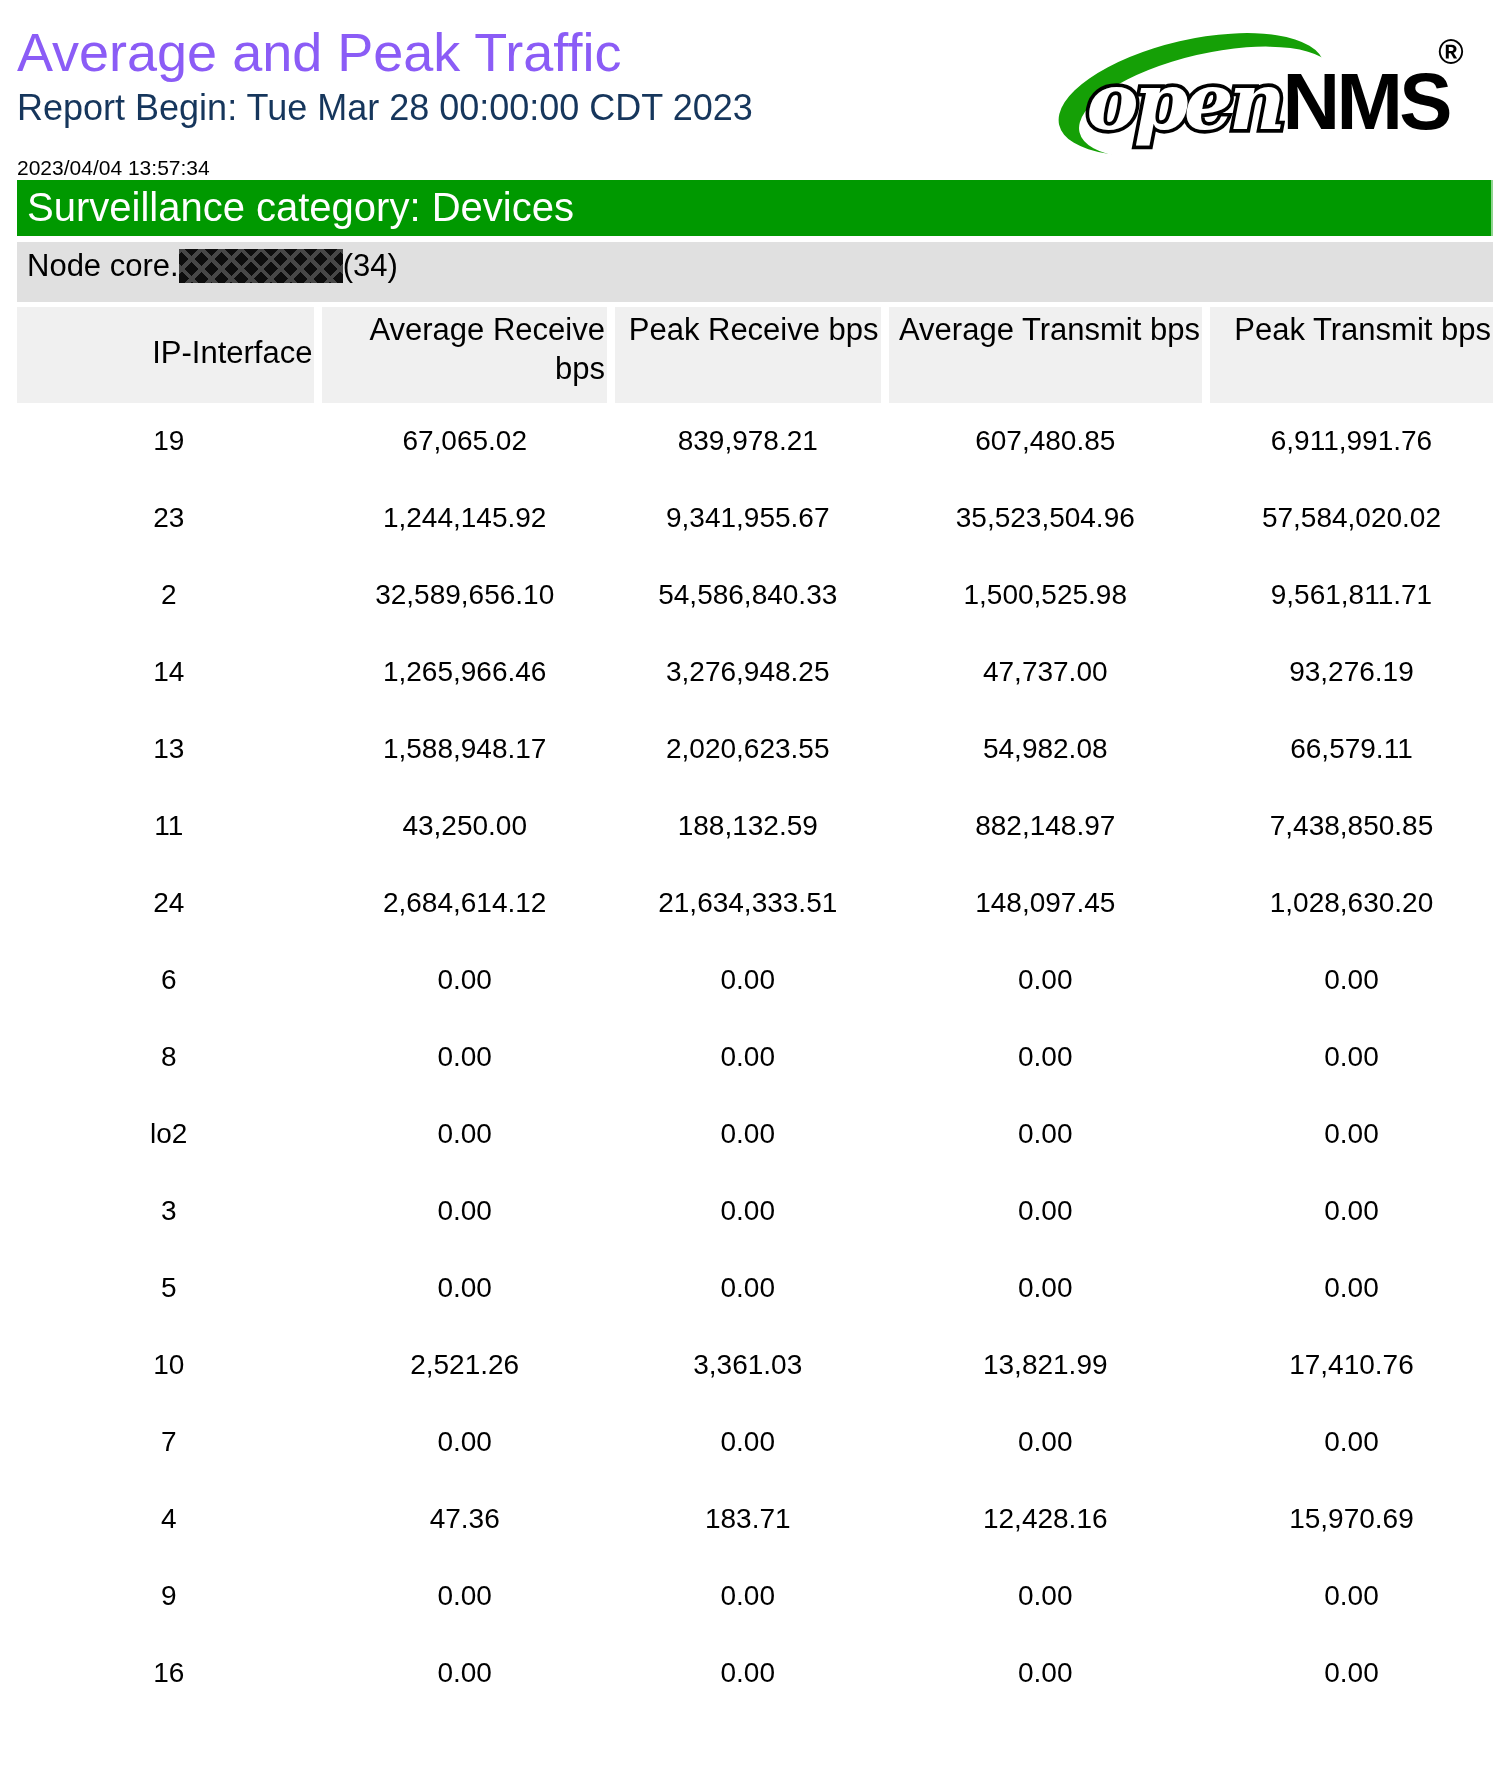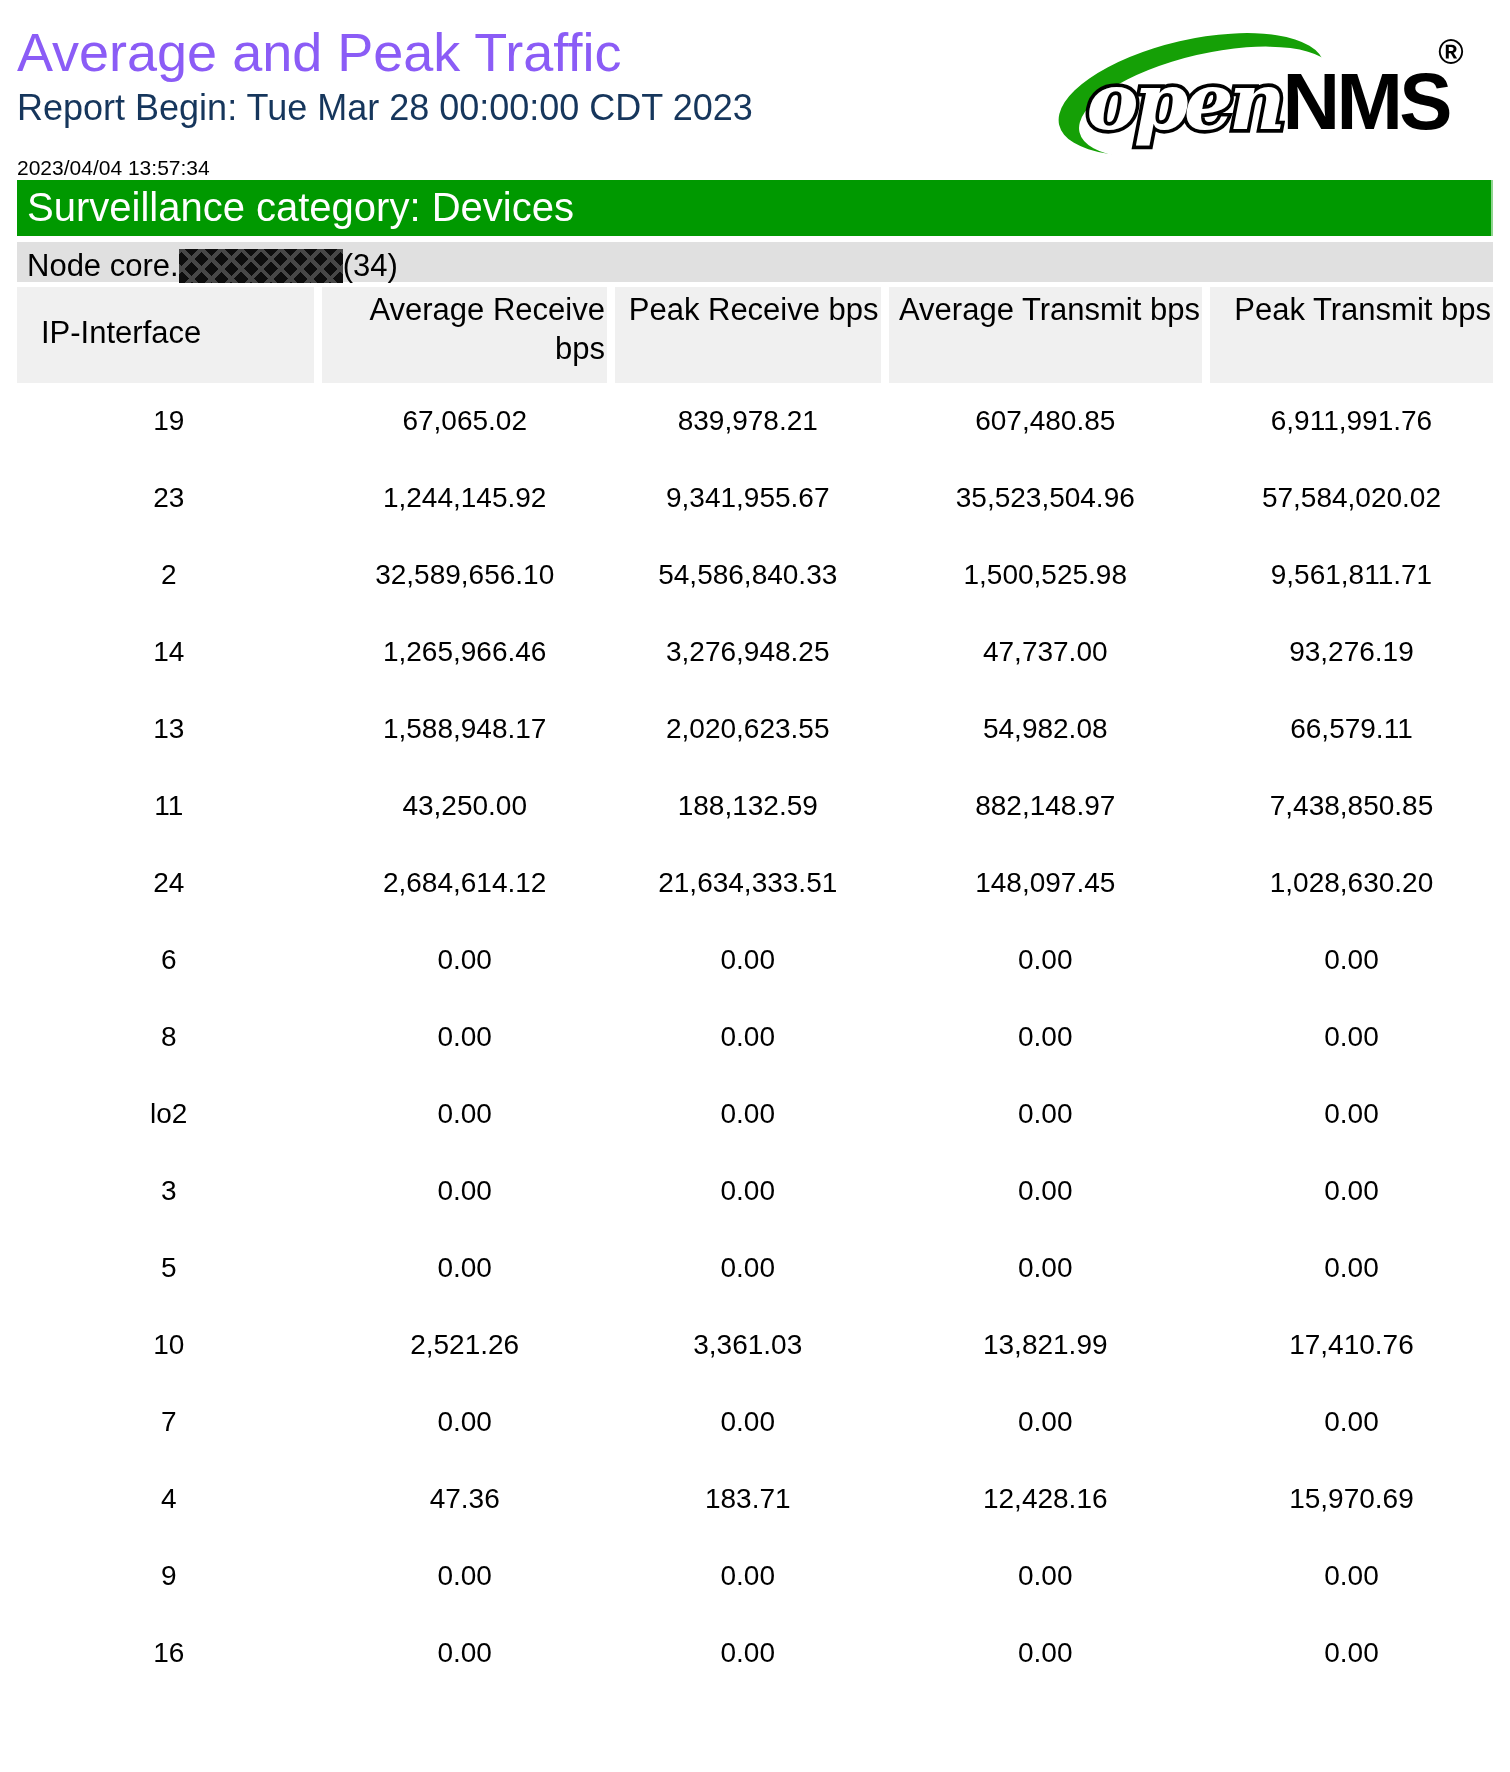--- a/index.html
+++ b/index.html
@@ -48,21 +48,21 @@
     color: #ffffff;
     font-size: 40px;
     line-height: 54px;
     padding-left: 10px;
     border-right: 2px solid #8fd48f;
   }
 
   
   .node-bar {
     margin-top: 6px;
-    height: 40px;
+    height: 60px;
     background: #e0e0e0;
     font-size: 31px;
     line-height: 48px;
     padding-left: 10px;
     white-space: nowrap;
   }
   .redacted-block {
     display: inline-block;
     width: 164px;
     height: 34px;
@@ -92,21 +92,21 @@
     background: #f0f0f0;
     font-weight: 400;
     font-size: 31px;
     height: 96px;
     vertical-align: top;
     text-align: right;
     padding: 4px 2px 6px 2px;
     line-height: 1.25;
   }
   table.traffic th:first-child {
-    text-align: left;
+    text-align: right;
     vertical-align: middle;
     padding-left: 24px;
   }
   table.traffic td {
     background: #ffffff;
     font-size: 28px;
     height: 77px;
     text-align: center;
     vertical-align: middle;
     padding: 0 2px;

